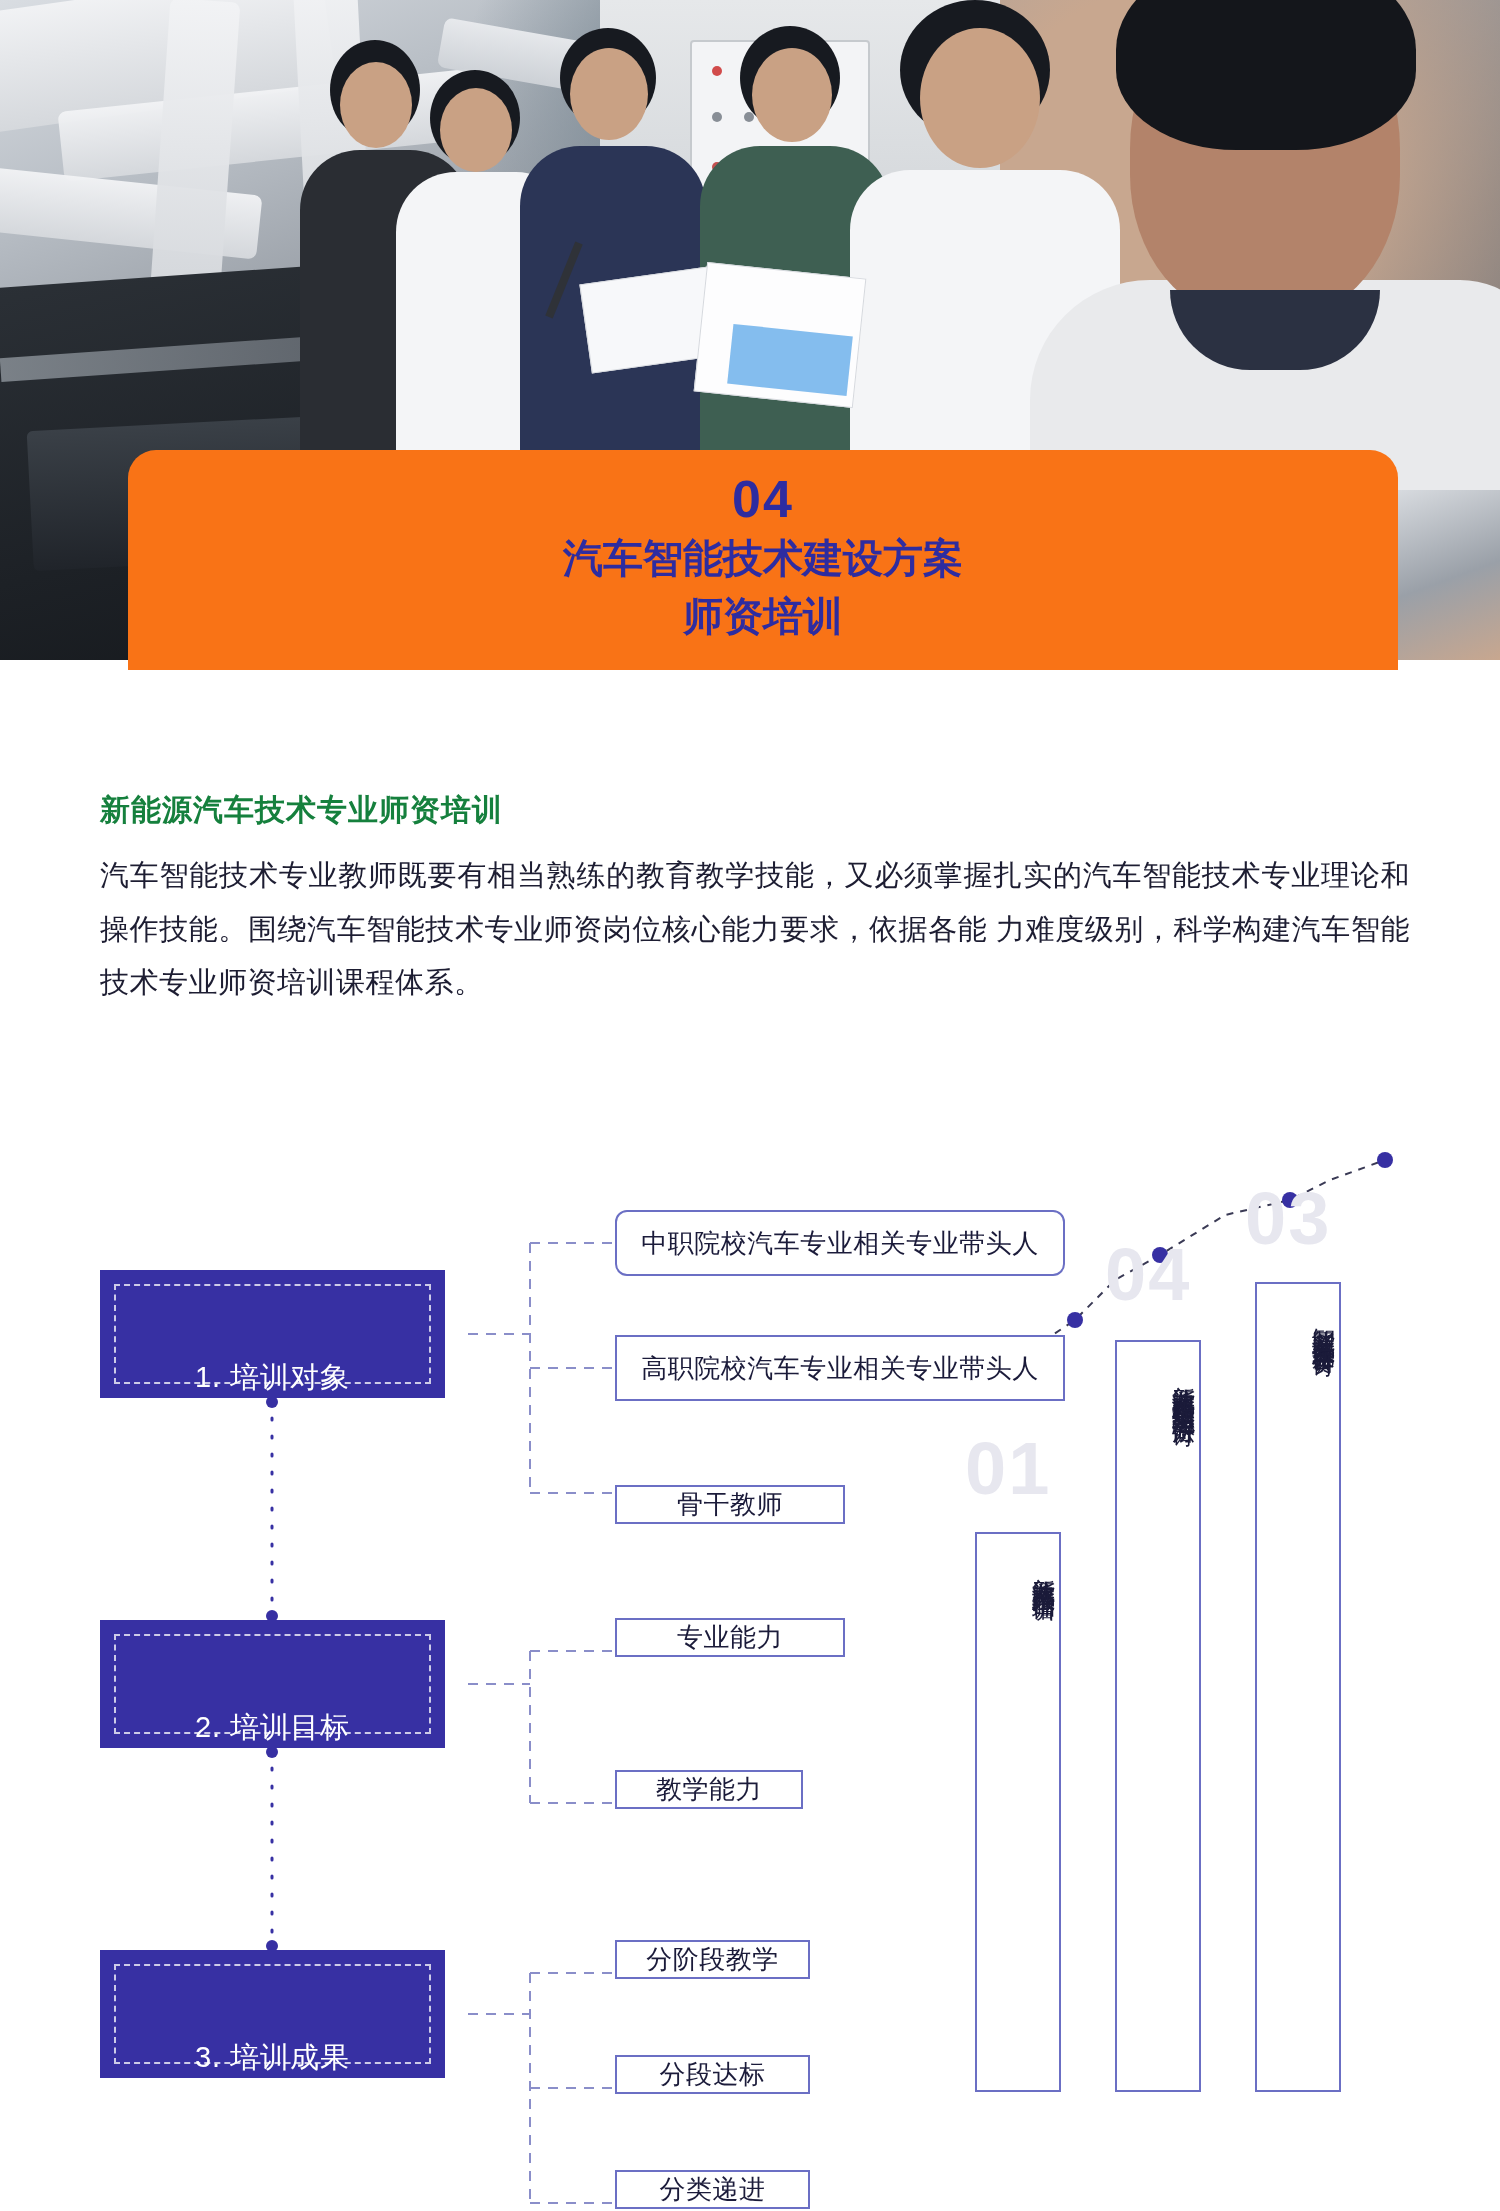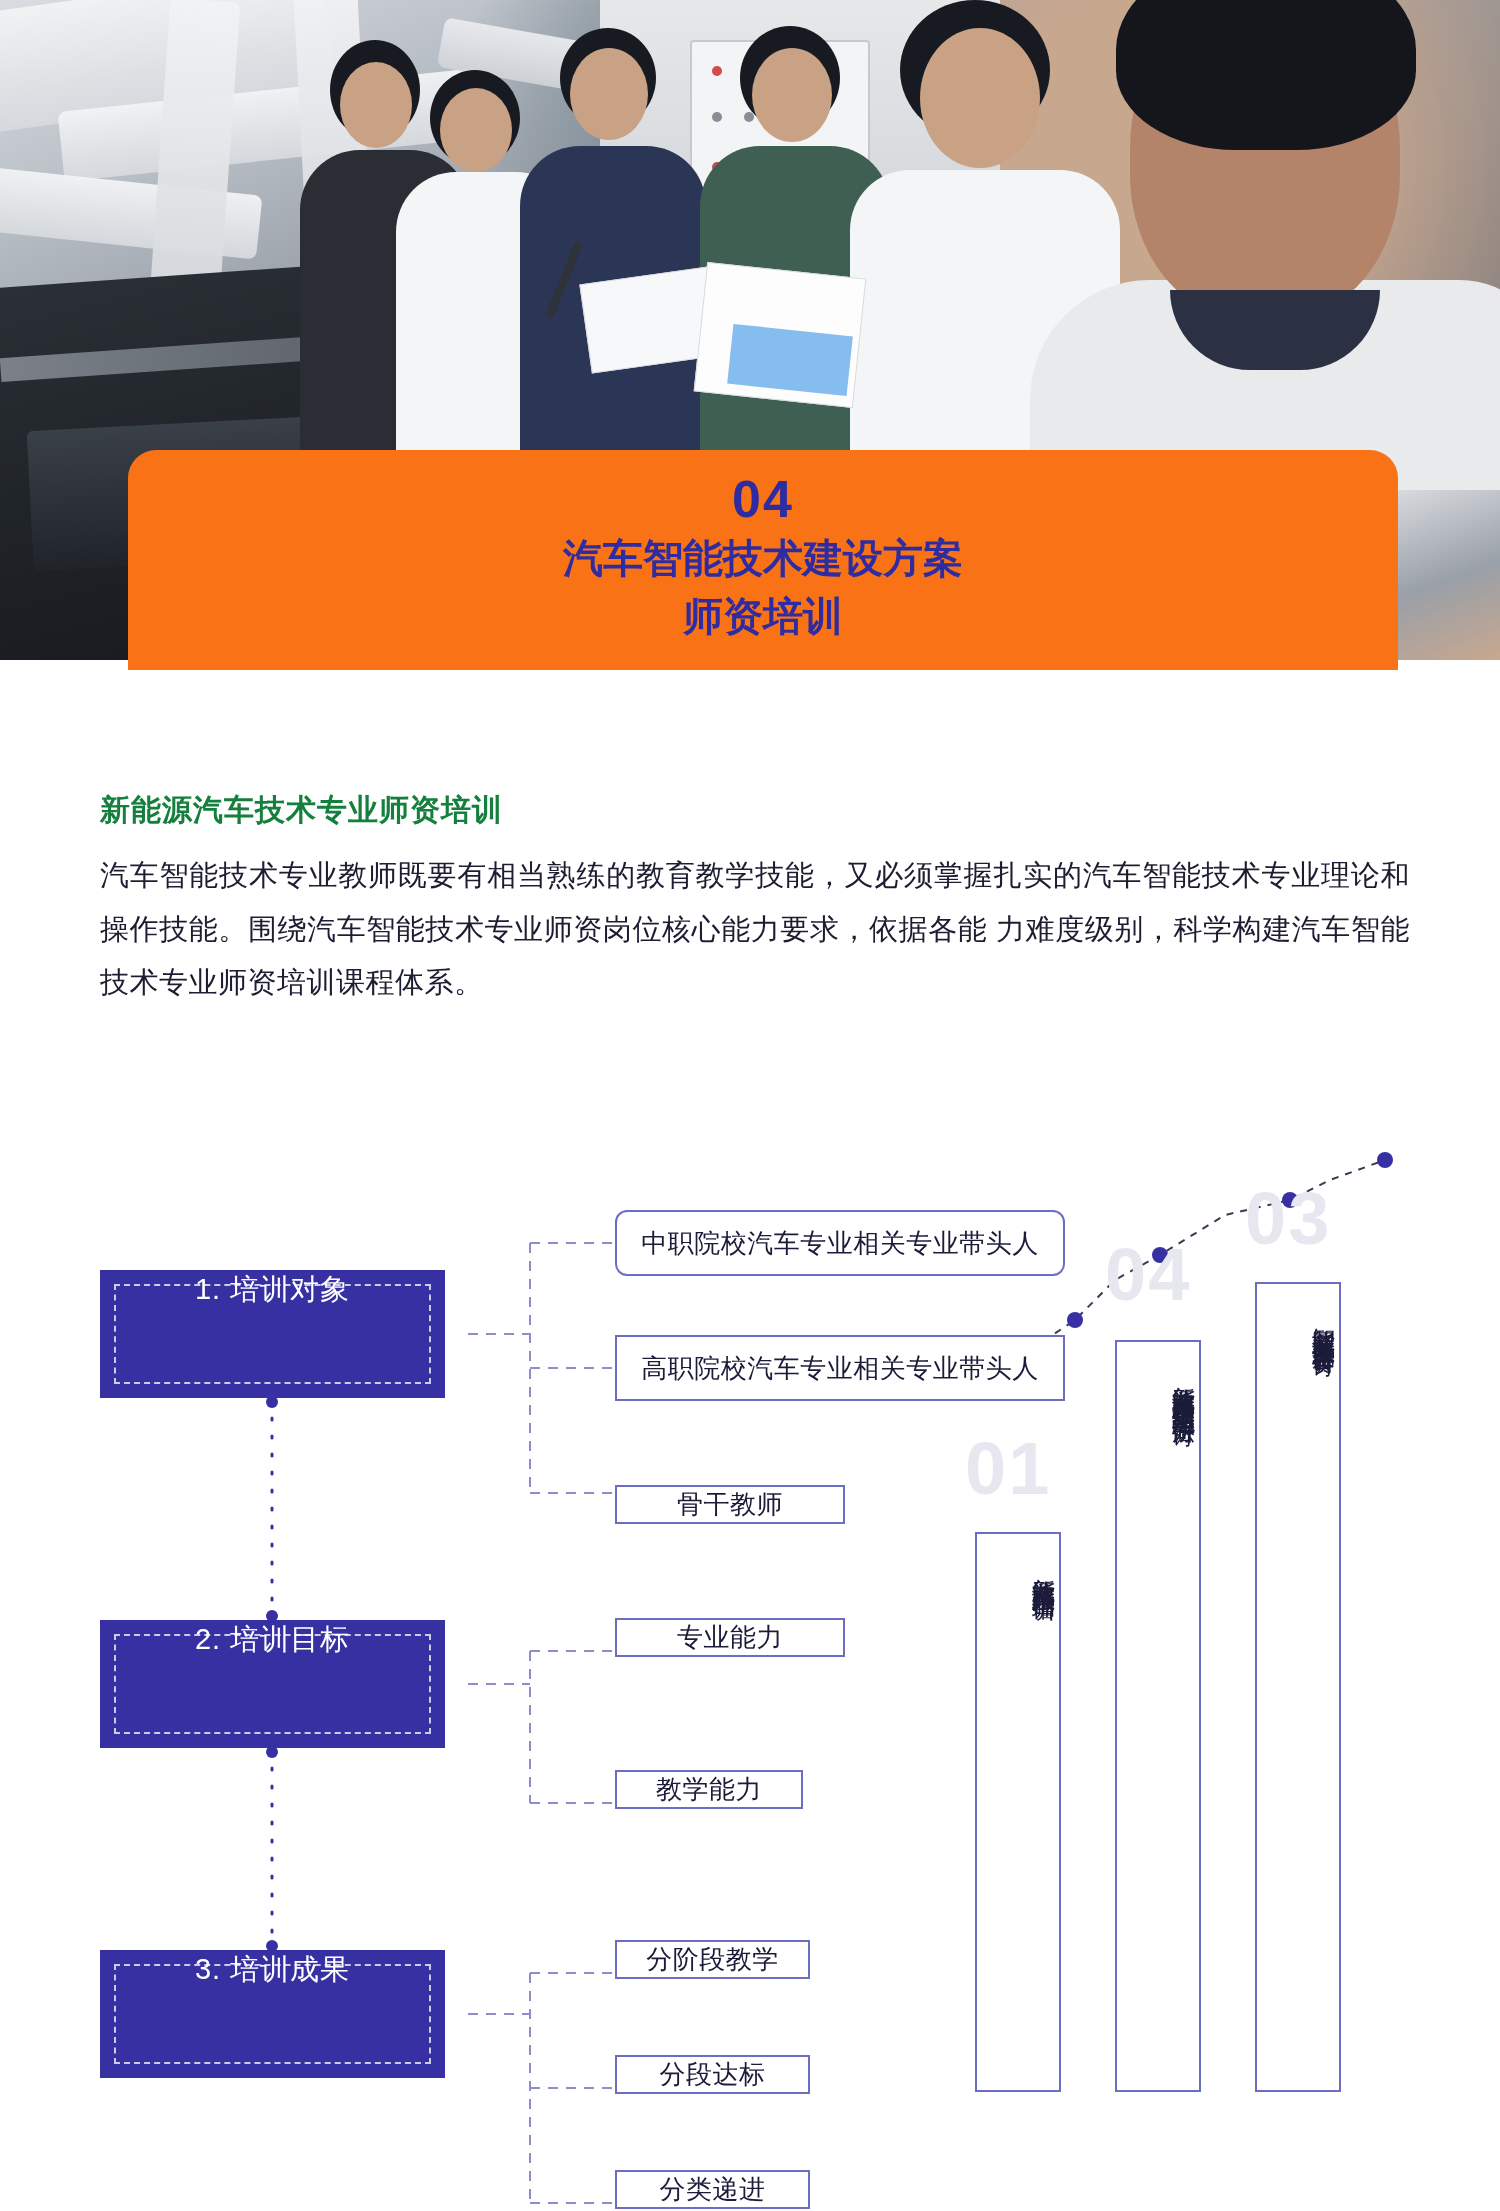--- a/index.html
+++ b/index.html
@@ -170,21 +170,21 @@
   .dgm-svg { position: absolute; left: 0; top: 0; }
 
   
   .stage {
     position: absolute;
     width: 345px; height: 128px;
     background: #3730a3;
     color: #ffffff;
     font-size: 29px;
     display: flex;
-    align-items: flex-start;
+    align-items: flex-end;
     justify-content: center;
     letter-spacing: 1px;
   }
   .stage::after {
     content: "";
     position: absolute;
     left: 22px; top: 22px;
     width: 345px; height: 128px;
     border: 2px solid #3730a3;
     z-index: -1;

